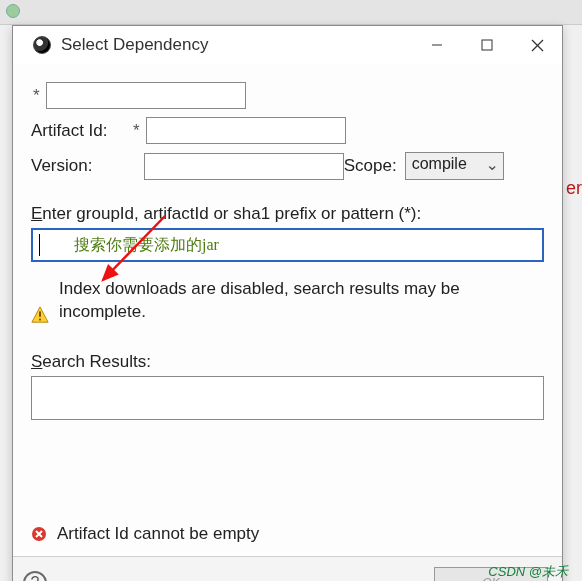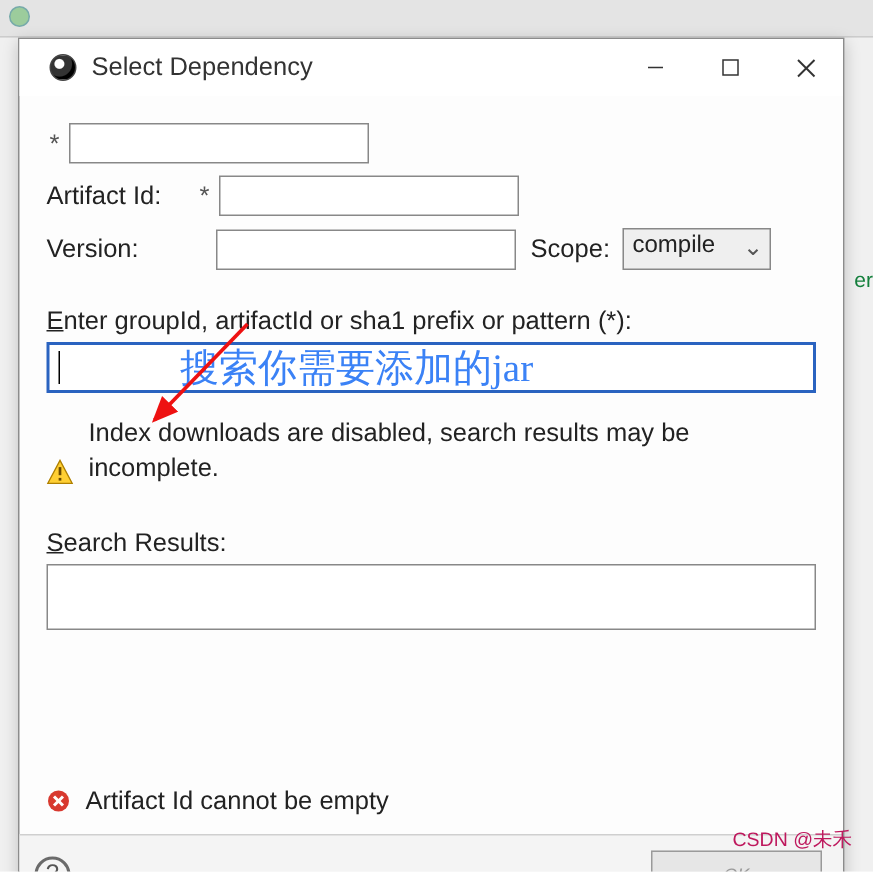--- a/index.html
+++ b/index.html
@@ -13,46 +13,46 @@
   .titlebar .title { font-size:17px; color:#333;}
   .winbtns { margin-left:auto; display:flex;}
   .winbtn { width:50px; height:38px; display:flex; align-items:center; justify-content:center; color:#444;}
   .content { padding:18px 18px 8px 18px; font-size:17px; color:#222; }
   .form-row { display:flex; align-items:center; margin-bottom:8px;}
   .form-row label { width:100px; text-align:left;}
   .form-row .req { color:#555; margin:0 6px 0 2px;}
   .txt { height:27px; border:1px solid #888; background:#fff; padding:0 4px; font-size:15px;}
   .txt.w1 { width:200px;}
   .txt.w2 { width:200px;}
-  .scope-lbl { margin-left:10px;}
+  .scope-lbl { }
   .select { height:28px; border:1px solid #888; background:#efefef; font-size:16px; padding:2px 36px 2px 6px; margin-left:8px; position:relative;}
   .select::after{content:"⌄"; position:absolute; right:4px; top:2px; color:#555;}
   .prompt { margin-top:24px; margin-bottom:4px;}
   .prompt u { text-decoration:underline;}
   .searchbox { border:2px solid #2a63c0; height:34px; width:100%; background:#fff; display:flex; align-items:center;}
   .searchbox .cursor { width:1px; height:22px; background:#000; margin-left:6px;}
-  .annot { color:#3b82f6; font-size:26px; margin-left:80px; font-family: "SimSun","宋体",serif;}
+  .annot { color:#4d7c0f; font-size:16px; margin-left:34px; font-family: "SimSun","宋体",serif;}
   .arrow { position:absolute; left:95px; top:210px; pointer-events:none;}
   .warn-row { display:flex; align-items:flex-end; margin-top:16px;}
   .warn-icon { width:18px;height:18px; margin-right:10px; flex:none; margin-top:2px;}
   .warn-icon svg{display:block;}
   .warn-text { line-height:1.35;}
   .sr-label { margin-top:28px;}
   .sr-label u{text-decoration:underline;}
   .results { border:1px solid #888; height:44px; background:#fff; margin-top:4px;}
   .err-row { display:flex; align-items:center; margin-top:100px; padding:4px 0;}
   .err-icon { width:16px;height:16px; margin-right:10px;}
   .err-icon svg{display:block;}
   .btnbar { border-top:1px solid #cfcfcf; padding:10px 14px 12px 10px; display:flex; align-items:center; background:#f4f4f4;}
   .help { width:24px;height:24px;border:2px solid #6a6a6a;border-radius:50%; display:flex;align-items:center;justify-content:center; color:#555; font-size:16px;}
   .spacer{flex:1;}
   .btn { width:114px; height:32px; border:1px solid #9a9a9a; background:#e6e6e6; font-size:12px; display:flex; align-items:center; justify-content:center; margin-left:10px;font-style:italic;}
   .btn.disabled { color:#9a9a9a;}
-  .watermark { position:absolute; right:14px; bottom:12px; color:#be185d; font-size:13px;}
-  .right-edge-text { position:absolute; right:0; top:178px; color:#15803d; font-size:14px;}
+  .watermark { position:absolute; right:14px; bottom:0; color:#15803d; font-size:13px;font-style:italic;}
+  .right-edge-text { position:absolute; right:0; top:178px; color:#b91c1c; font-size:18px;}
 </style>
 </head>
 <body>
 
 <div class="toolbar-hint">
   <div class="dot"></div>
 </div>
 <div class="right-edge-text">er</div>
 
 <div class="dialog">

